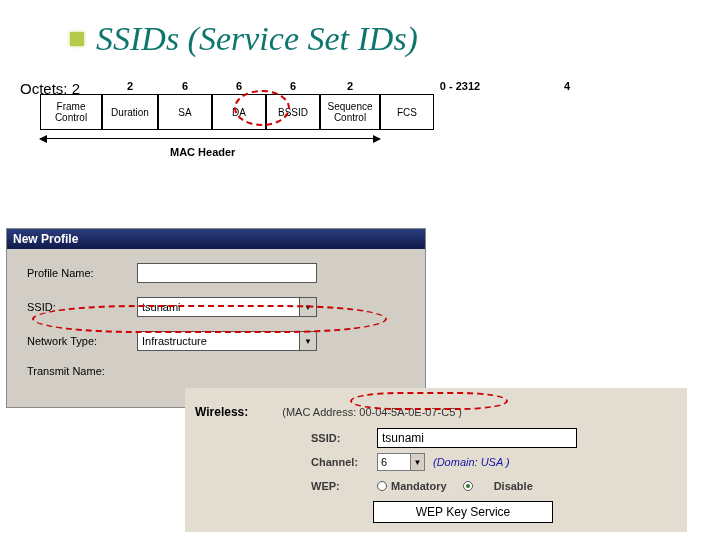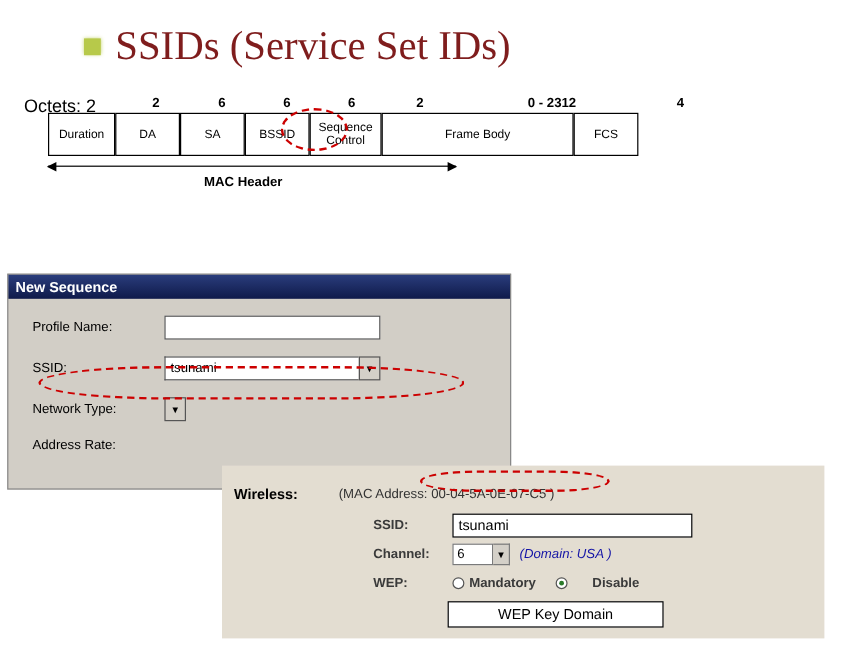--- a/index.html
+++ b/index.html
@@ -24,21 +24,22 @@
   }
   .bullet-sq {
     width: 14px;
     height: 14px;
     background: #b7c94a;
     box-shadow: 0 0 3px rgba(183,201,74,0.8);
     flex-shrink: 0;
   }
   .title {
     font-size: 34px;
-    color: #7f1d1d;
+    color: #0f766e;
+    font-style: italic;
   }
   .frame-table {
     width: 600px;
     margin-left: -30px;
     position: relative;
   }
   .row-head, .row-body {
     display: flex;
     width: 100%;
   }
@@ -265,51 +266,52 @@
       <div class="cell w1"></div>
       <div class="cell w2">2</div>
       <div class="cell w3">6</div>
       <div class="cell w4">6</div>
       <div class="cell w5">6</div>
       <div class="cell w6">2</div>
       <div class="cell w7">0 - 2312</div>
       <div class="cell w8">4</div>
     </div>
     <div class="row-body">
+      <div class="cell w1">Frame Control</div>
       <div class="cell w2">Duration</div>
+      <div class="cell w4">SA</div>
       <div class="cell w3">DA</div>
-      <div class="cell w4">SA</div>
       <div class="cell w5">BSSID</div>
       <div class="cell w6">Sequence Control</div>
-      <div class="cell w7">Frame Body</div>
       <div class="cell w8">FCS</div>
     </div>
     <div class="mac-arrow">
       <div class="mac-line"></div>
       <div class="mac-label">MAC Header</div>
     </div>
     <div class="circ circ-bssid"></div>
   </div>
 </div>
 
 <div class="profile-panel">
-  <div class="profile-title">New Sequence</div>
+  <div class="profile-title">New Profile</div>
   <div class="profile-body">
     <div>Profile Name:</div>
     <input class="inp" value="" style="">
     <div>SSID:</div>
     <div class="combo">
       <input class="combo-inp" value="tsunami" style="">
       <div class="combo-btn">▼</div>
     </div>
     <div>Network Type:</div>
     <div class="combo">
+      <input class="combo-inp" value="Infrastructure" style="">
       <div class="combo-btn">▼</div>
     </div>
-    <div>Address Rate:</div>
+    <div>Transmit Name:</div>
     <div></div>
   </div>
 </div>
 <div class="circ circ-ssid"></div>
 
 <div class="wireless-panel">
   <div class="wi-row wi-head">
     <span class="wi-head-label">Wireless:</span>
     <span style="flex:0 0 18px"></span>
     <span class="wi-mac">
@@ -337,16 +339,16 @@
       <span class="wi-radio"></span>
       <span class="wi-label">Mandatory</span>
     </span>
     <span style="display:flex;align-items:center;gap:19px;margin-left:8px">
       <span class="wi-radio sel"></span>
       <span class="wi-label">Disable</span>
     </span>
   </div>
   <div class="wi-row">
     <span style="width:170px"></span>
-    <div class="wep-btn">WEP Key Domain</div>
+    <div class="wep-btn">WEP Key Service</div>
   </div>
 </div>
 <div class="circ circ-mac"></div>
 
 </body></html>

